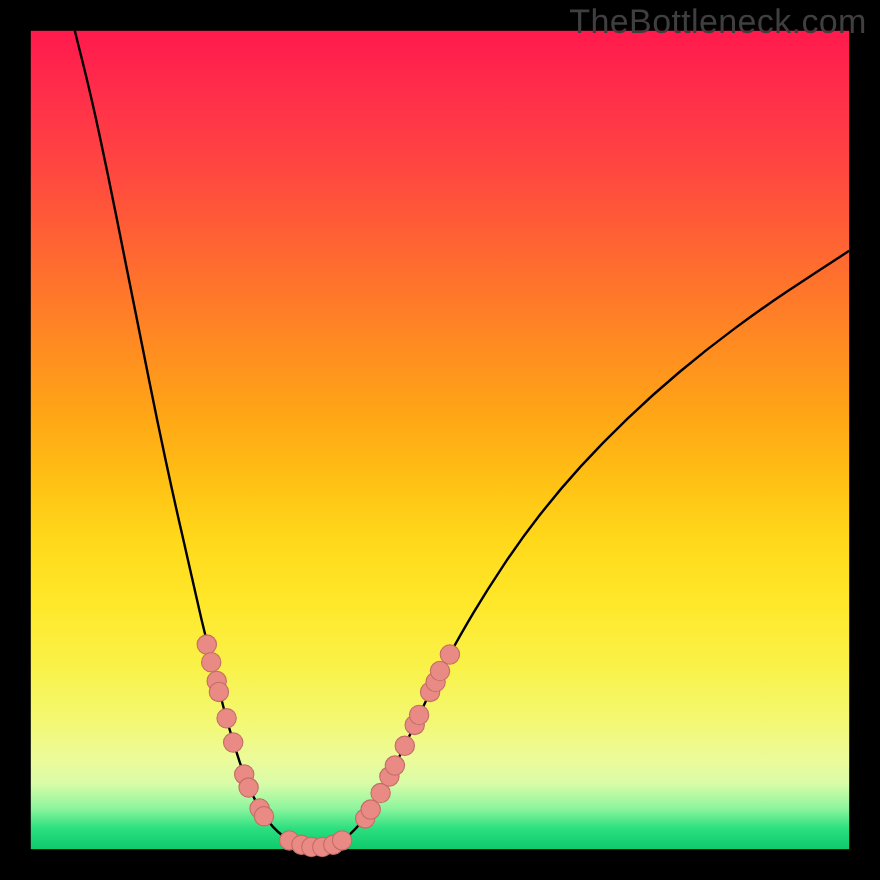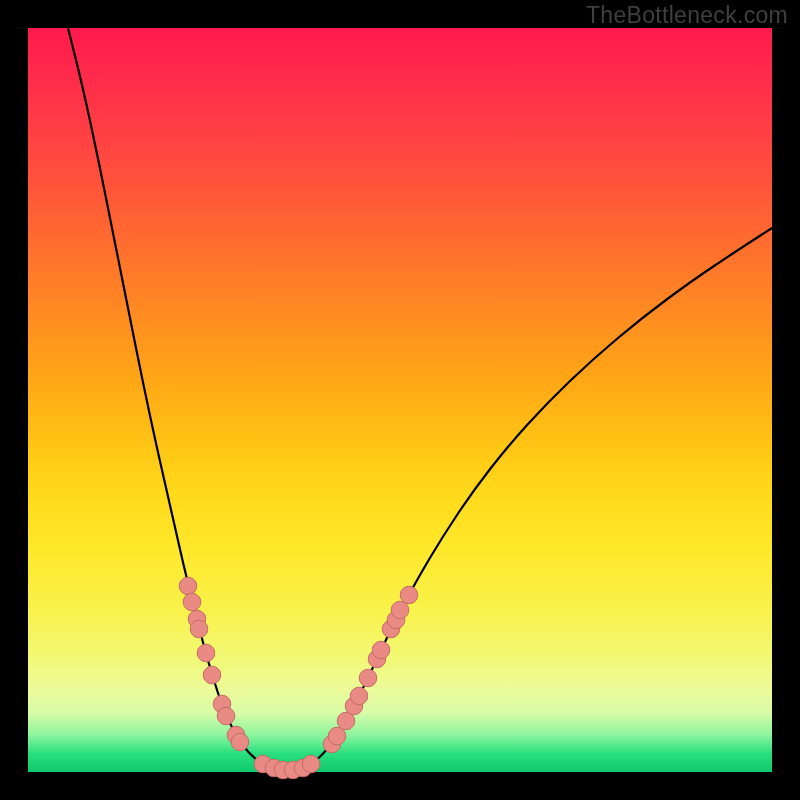--- a/index.html
+++ b/index.html
@@ -42,21 +42,21 @@
       #8df59e 95%,
       #2adf7f 97.5%,
       #0fc96c 100%
     );
   }
   .watermark {
     position: absolute;
     top: 2px;
     right: 12px;
     color: #3f3f3f;
-    font-size: 23px;
+    font-size: 31px;
     font-weight: 500;
     letter-spacing: 0.3px;
     z-index: 5;
     user-select: none;
   }
   svg.curve {
     position: absolute;
     top: 0;
     left: 0;
     width: 744px;

